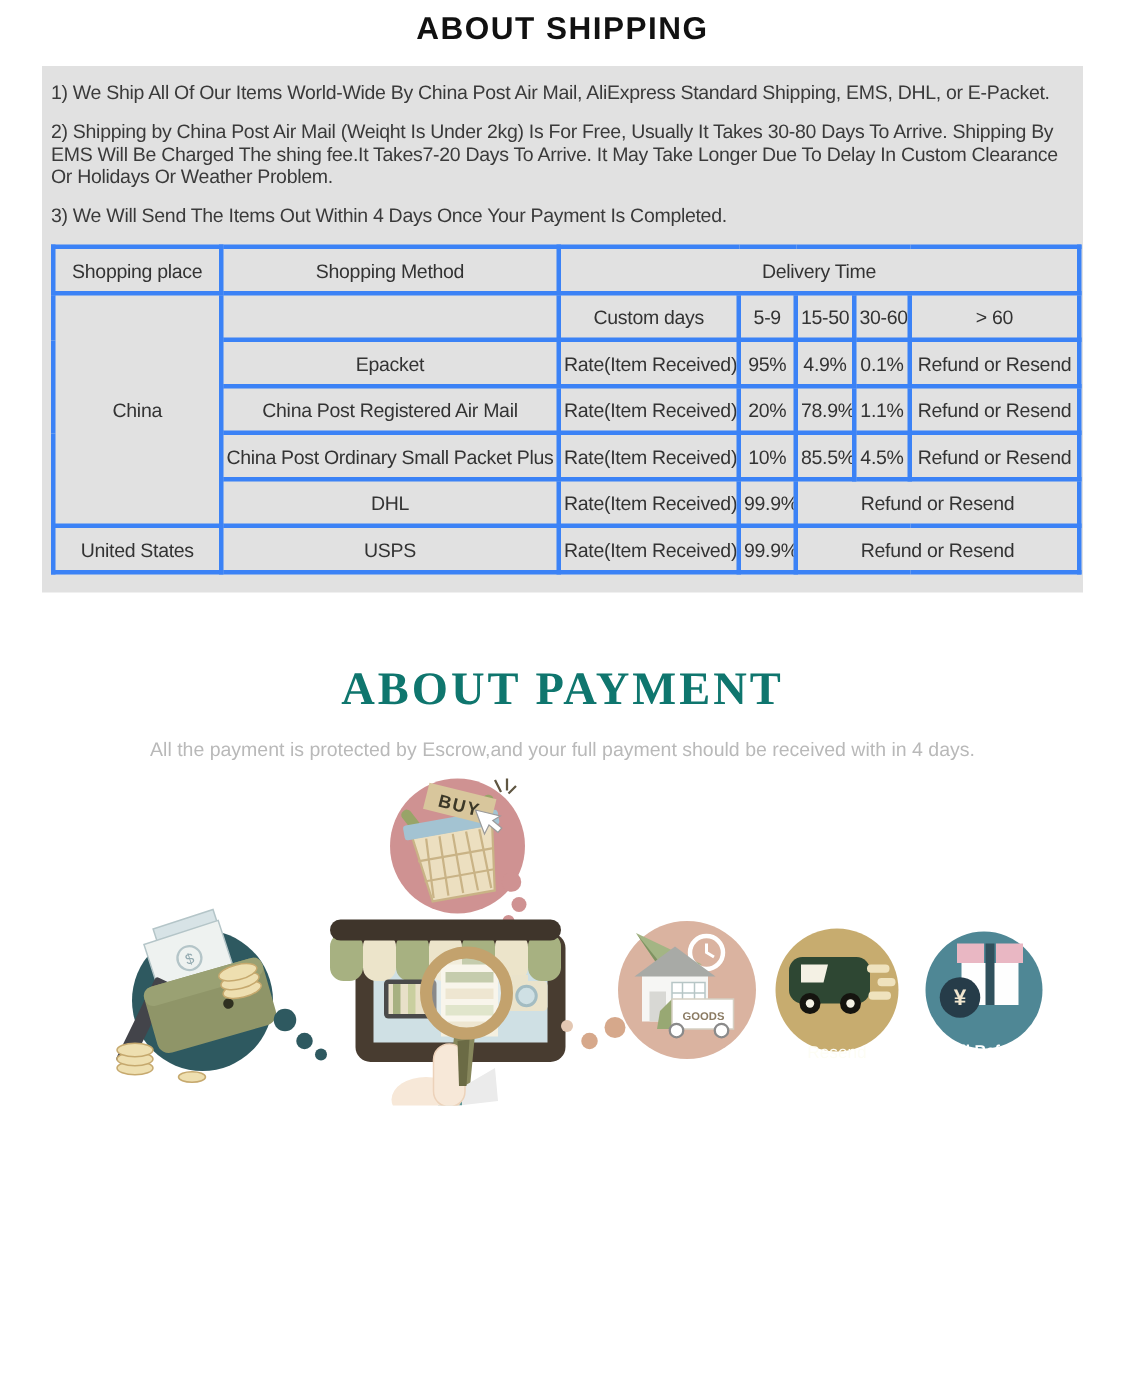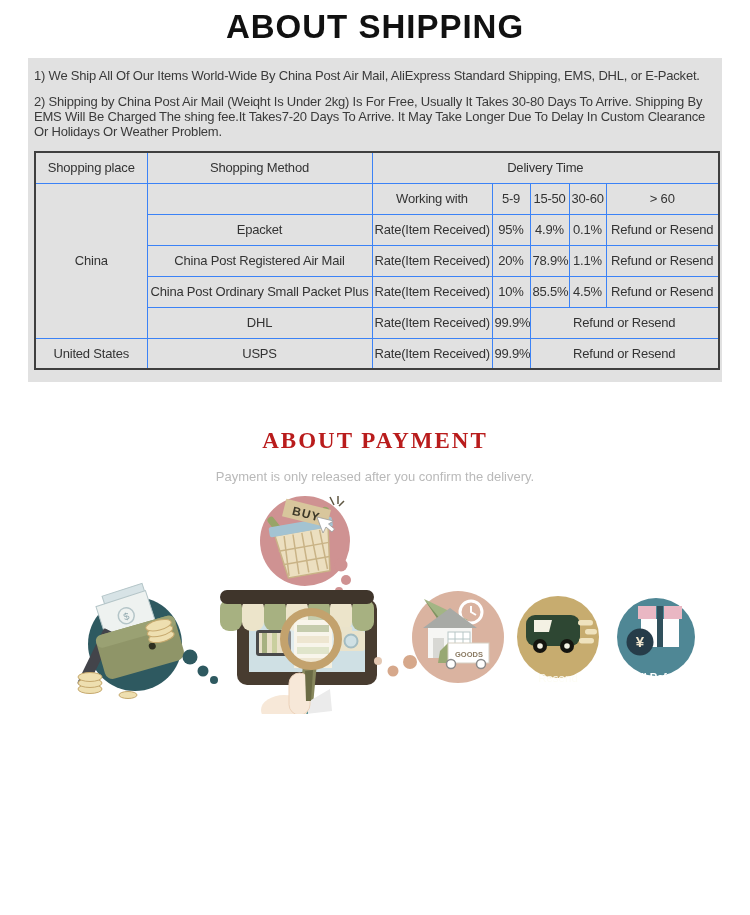--- a/index.html
+++ b/index.html
@@ -1,85 +1,86 @@
 <!DOCTYPE html>
 <html><head>
 <meta charset="utf-8">
 <style>
   * { margin:0; padding:0; box-sizing:border-box; }
   body { width:750px; height:915px; background:#ffffff; font-family:"Liberation Sans", sans-serif; overflow:hidden; }
   .page { width:750px; height:915px; position:relative; }
 
   .shipping-title {
-    text-align:center; font-size:33px; font-weight:600; letter-spacing:1px;
+    text-align:center; font-size:21px; font-weight:600; letter-spacing:1px;
     color:#111; padding-top:8px; margin-bottom:12px;
     font-family:"Liberation Sans", sans-serif;
   }
 
   .panel {
     width:694px; margin:0 auto; background:#e1e1e1;
     padding:10px 6px 12px 6px; color:#3a3a3a;
   }
   .panel p {
     font-size:13px; line-height:15px; letter-spacing:-0.2px;
     margin-bottom:11px;
   }
 
   table.delivery {
     border-collapse:collapse; margin:12px auto 0 0; table-layout:fixed;
     width:684px; font-size:13px; letter-spacing:-0.2px; color:#333;
   }
   table.delivery td {
-    border:1px solid #3b82f6; text-align:center; vertical-align:middle;
+    border:3px solid #3b82f6; text-align:center; vertical-align:middle;
     height:31px; padding:0 2px; overflow:hidden; white-space:nowrap;
   }
   table.delivery { border:2px solid #3f3f3f; }
   .w1{width:112px}.w2{width:225px}.w3{width:120px}.w4{width:38px}.w5{width:39px}.w6{width:37px}.w7{width:113px}
 
   .payment-title {
     text-align:center; font-family:"Liberation Serif", serif; font-weight:700;
-    font-size:23px; letter-spacing:2px; color:#b91c1c; margin-top:46px;
+    font-size:31px; letter-spacing:2px; color:#0f766e; margin-top:46px;
   }
   .payment-sub {
     text-align:center; color:#b9b9b9; font-size:13px; line-height:20px; margin-top:13px;
   }
   .illustration { display:block; margin-top:2px; }
   .svg-label { font-family:"Liberation Sans", sans-serif; }
 </style>
 </head>
 <body>
 
 <div class="page">
 
   <h1 class="shipping-title">ABOUT SHIPPING</h1>
 
   <div class="panel">
     <p>1) We Ship All Of Our Items World-Wide By China Post Air Mail, AliExpress Standard Shipping, EMS, DHL, or E-Packet.</p>
     <p>2) Shipping by China Post Air Mail (Weiqht Is Under 2kg) Is For Free, Usually It Takes 30-80 Days To Arrive. Shipping By EMS Will Be Charged The shing fee.It Takes7-20 Days To Arrive. It May Take Longer Due To Delay In Custom Clearance Or Holidays Or Weather Problem.</p>
+    <p>3) We Will Send The Items Out Within 4 Days Once Your Payment Is Completed.</p>
 
     <table class="delivery">
       <colgroup>
         <col class="w1">
           <col class="w2">
           <col class="w3">
           <col class="w4">
           <col class="w5">
           <col class="w6">
           <col class="w7">
       </colgroup>
       <tbody>
         <tr>
           <td>Shopping place</td>
           <td>Shopping Method</td>
           <td colspan="5">Delivery Time</td>
         </tr>
         <tr>
           <td rowspan="5">China</td>
           <td></td>
-          <td>Working with</td>
+          <td>Custom days</td>
           <td>5-9</td>
           <td>15-50</td>
           <td>30-60</td>
           <td>&gt; 60</td>
         </tr>
         <tr>
           <td>Epacket</td>
           <td>Rate(Item Received)</td>
           <td>95%</td>
           <td>4.9%</td>
@@ -114,21 +115,21 @@
           <td>Rate(Item Received)</td>
           <td>99.9%</td>
           <td colspan="3">Refund or Resend</td>
         </tr>
       </tbody>
     </table>
   </div>
 
   <h2 class="payment-title">ABOUT PAYMENT</h2>
   <div class="payment-sub">
-    <div>Payment is only released after you confirm the delivery.</div>
+    <div>All the payment is protected by Escrow,and your full payment should be received with in 4 days.</div>
   </div>
 
   <svg class="illustration" width="750" height="225" viewBox="0 0 750 225">
 
     <g>
       <circle cx="305" cy="52" r="45" fill="#cf9292"></circle>
       <g transform="rotate(-10 303 62)">
         <rect x="276" y="22" width="7" height="18" rx="3" fill="#98a468" transform="rotate(-28 280 31)"></rect>
         <rect x="326" y="22" width="7" height="18" rx="3" fill="#98a468" transform="rotate(28 330 31)"></rect>
         <path d="M278 42 L332 42 L326 86 L284 86 Z" fill="#ecdfc0" stroke="#c9b386" stroke-width="1.5"></path>

